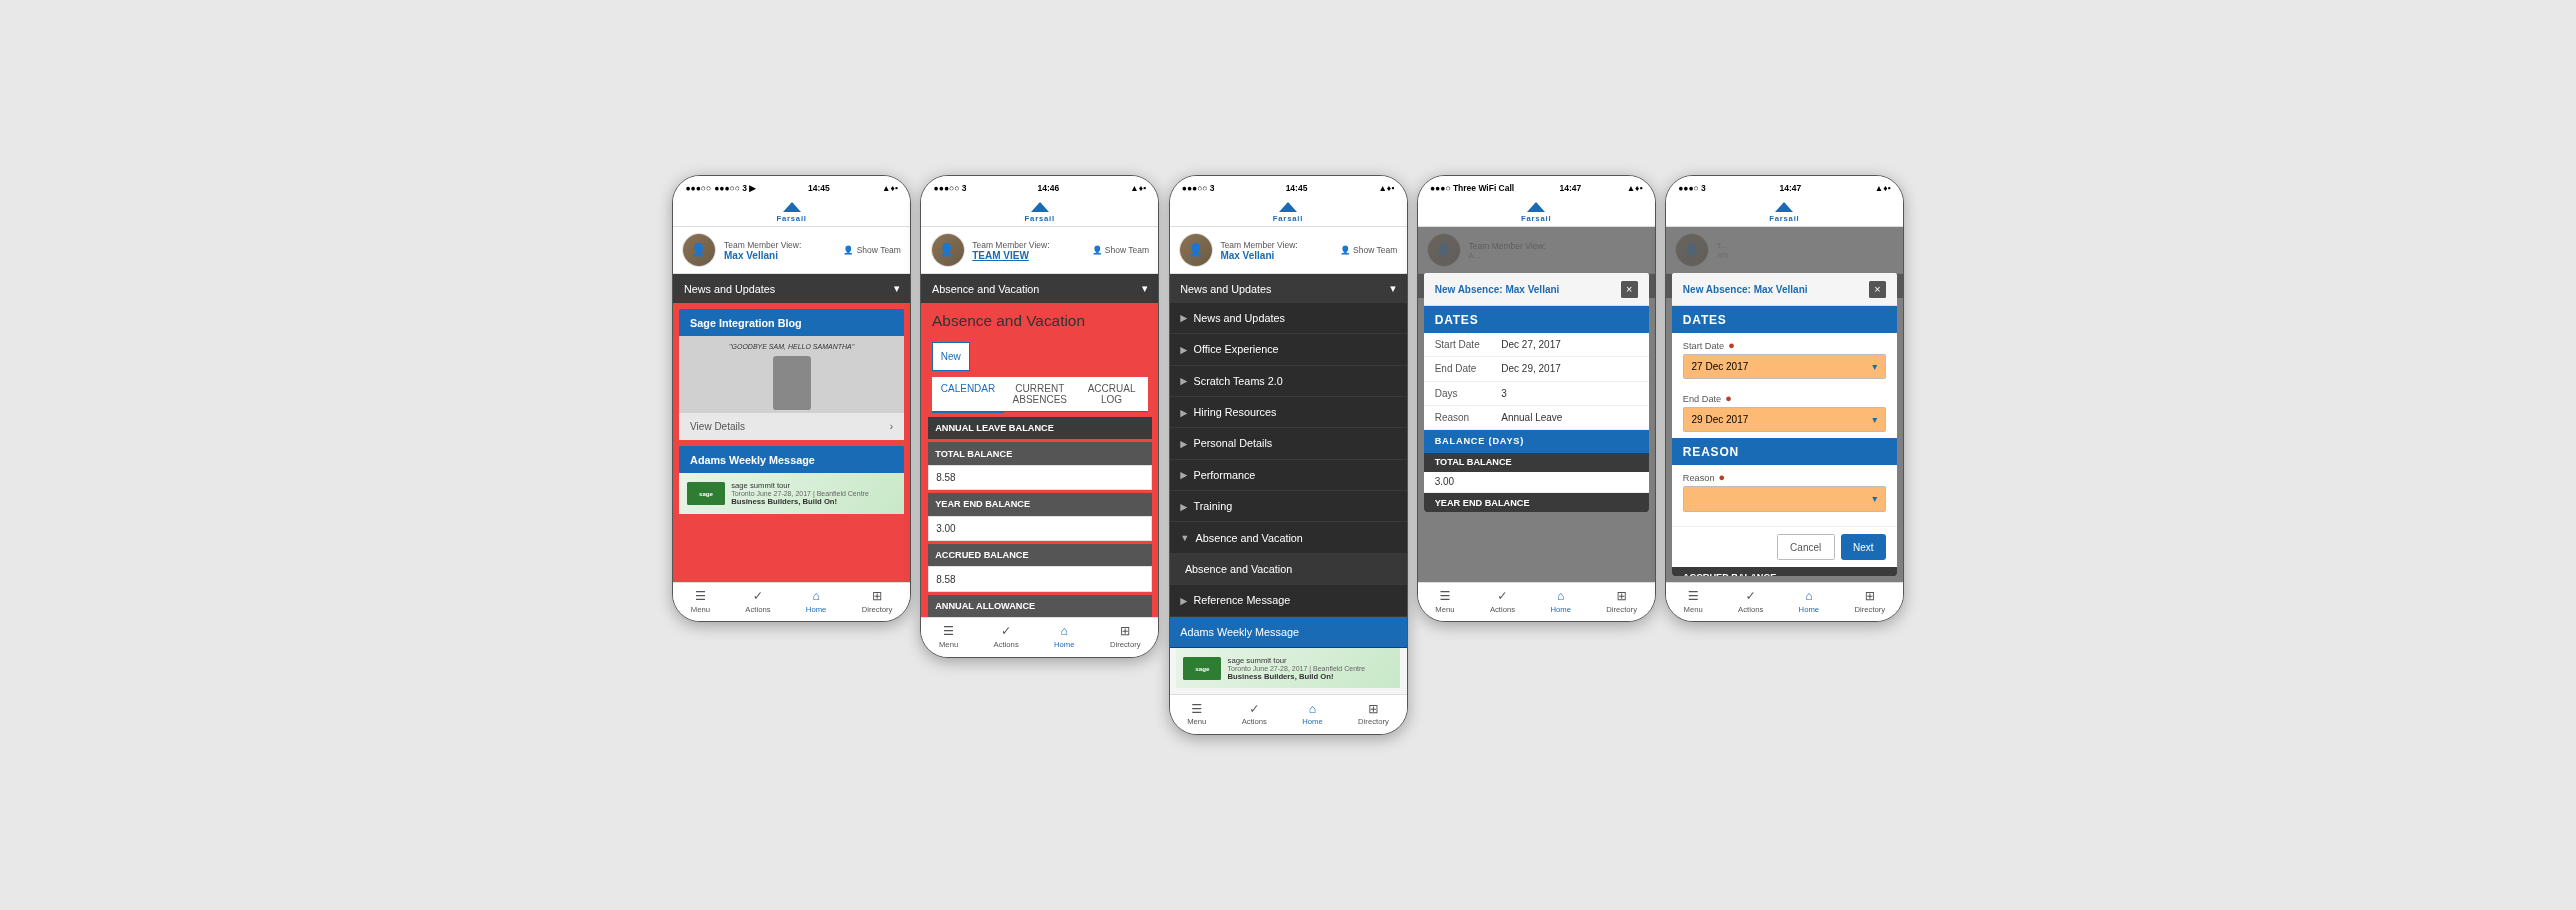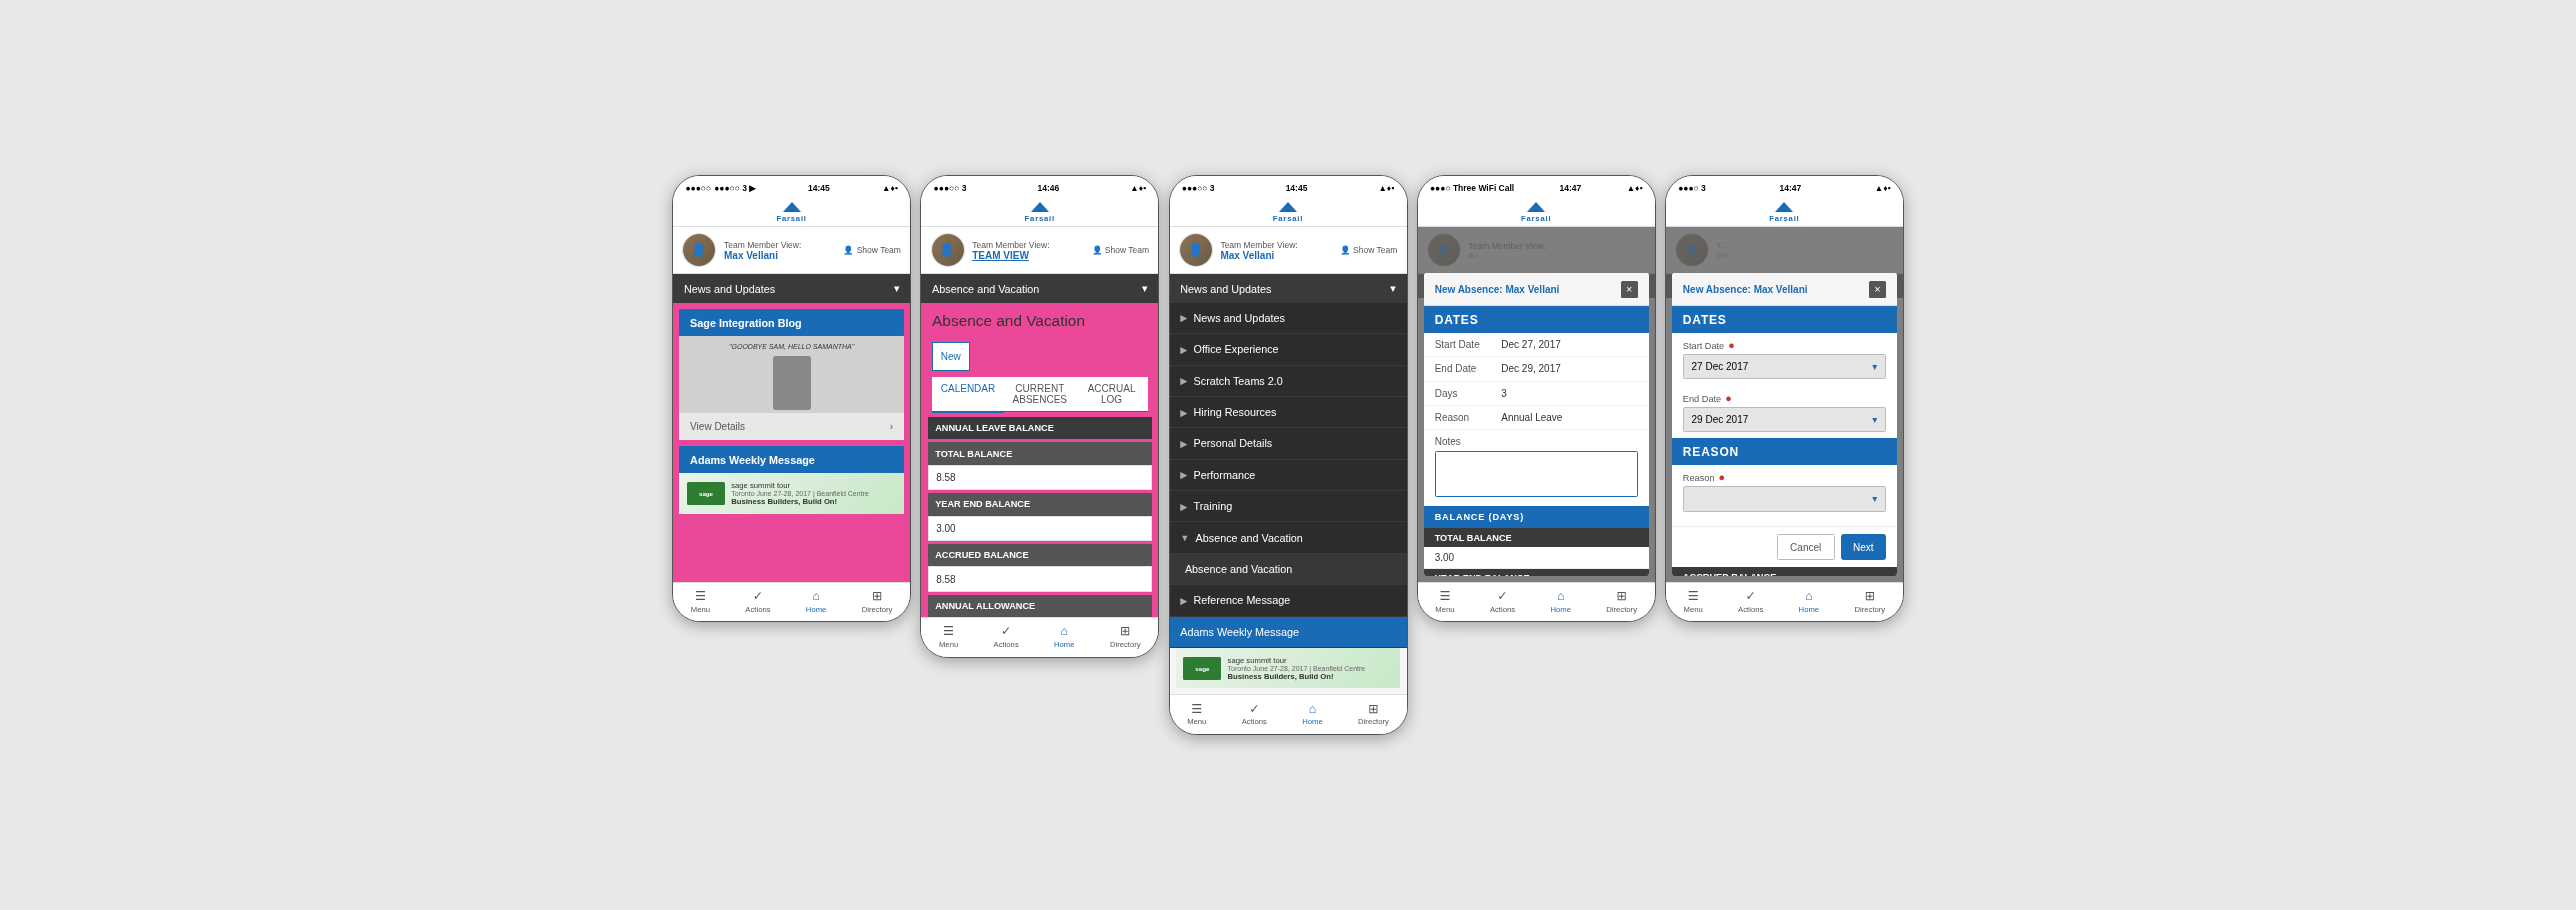--- a/index.html
+++ b/index.html
@@ -108,21 +108,21 @@
       font-size: 10.8px;
       font-weight: 500;
       cursor: pointer;
     }
     .dropdown-arrow { font-size: 10.8px; }
 
     
     .content-area {
       flex: 1;
       overflow-y: auto;
-      background: #ec4899;
+      background: #ef4444;
     }
 
     
     .news-item-blue {
       background: #1a6bb5;
       color: #fff;
       padding: 7.7px 10.8px;
       font-size: 10.8px;
       font-weight: 600;
       margin: 6.2px 6.2px 0;
@@ -396,21 +396,21 @@
       color: #555;
       margin-bottom: 3.1px;
     }
     .required-dot { color: #c0392b; font-size: 10.8px; margin-left: 1.5px; }
     .form-select {
       width: 100%;
       border: 0.8px solid #bbb;
       border-radius: 1.5px;
       padding: 6.2px 7.7px;
       font-size: 10px;
-      background: #e5e5e5;
+      background: #fdba74;
       display: flex;
       justify-content: space-between;
       align-items: center;
     }
     .form-select-arrow { color: #1a6bb5; }
     .dialog-footer {
       display: flex;
       justify-content: flex-end;
       gap: 6.2px;
       padding: 7.7px 10.8px;
@@ -825,24 +825,20 @@
           </div>
           <div class="dialog-row">
             <span class="dialog-row-label">Days</span>
             <span class="dialog-row-value">3</span>
           </div>
           <div class="dialog-row">
             <span class="dialog-row-label">Reason</span>
             <span class="dialog-row-value">Annual Leave</span>
           </div>
 
-          <div class="dialog-notes">
-            <div class="dialog-notes-label">Notes</div>
-            <textarea class="dialog-textarea" style=""></textarea>
-          </div>
 
           <div class="balance-header-blue">BALANCE (DAYS)</div>
           <div class="balance-dark-row">TOTAL BALANCE</div>
           <div class="balance-light-row">3.00</div>
           <div class="balance-dark-row">YEAR END BALANCE</div>
 
         </div>
       </div>
     </div>
 

